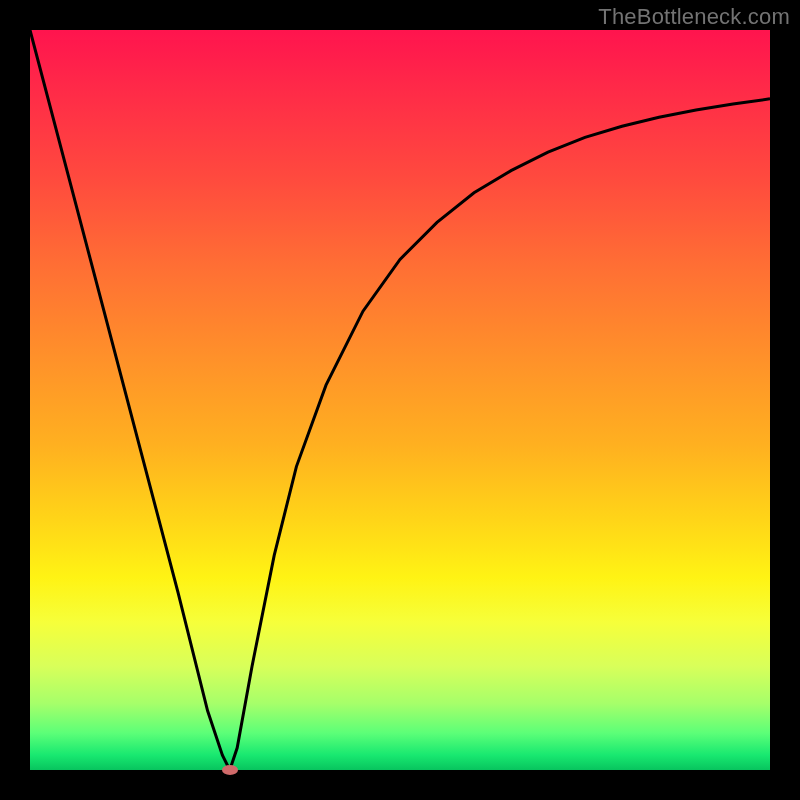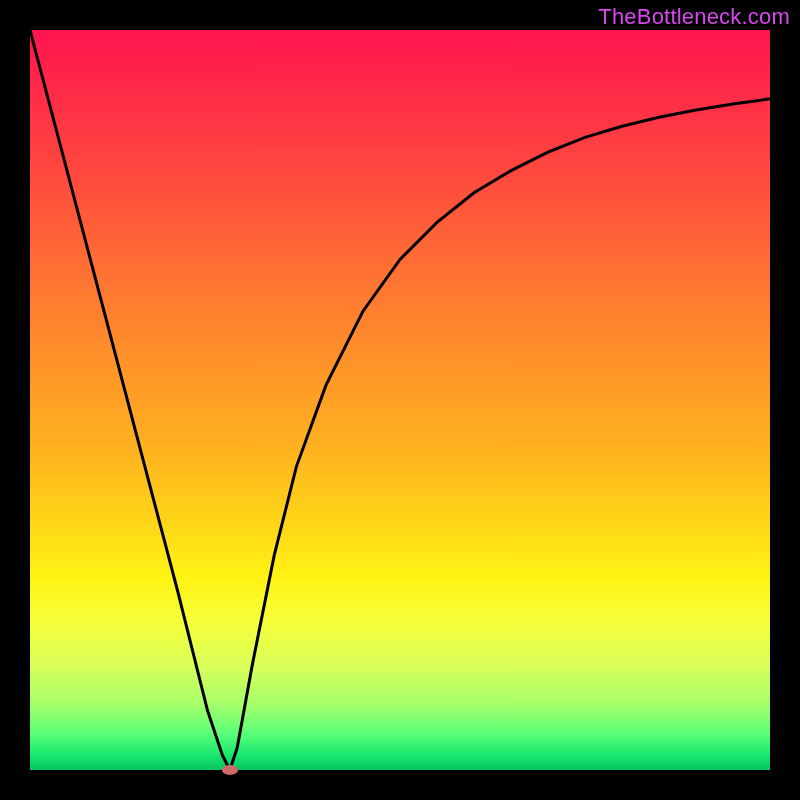--- a/index.html
+++ b/index.html
@@ -48,21 +48,21 @@
     left: 0;
     top: 0;
     width: 740px;
     height: 740px;
     pointer-events: none;
   }
   .watermark {
     position: absolute;
     top: 4px;
     right: 10px;
-    color: #d946ef;
+    color: #737373;
     font-size: 22px;
     font-weight: 500;
     letter-spacing: 0.2px;
     user-select: none;
   }
   .minpoint {
     position: absolute;
     width: 16px;
     height: 10px;
     background: #d06a6a;

